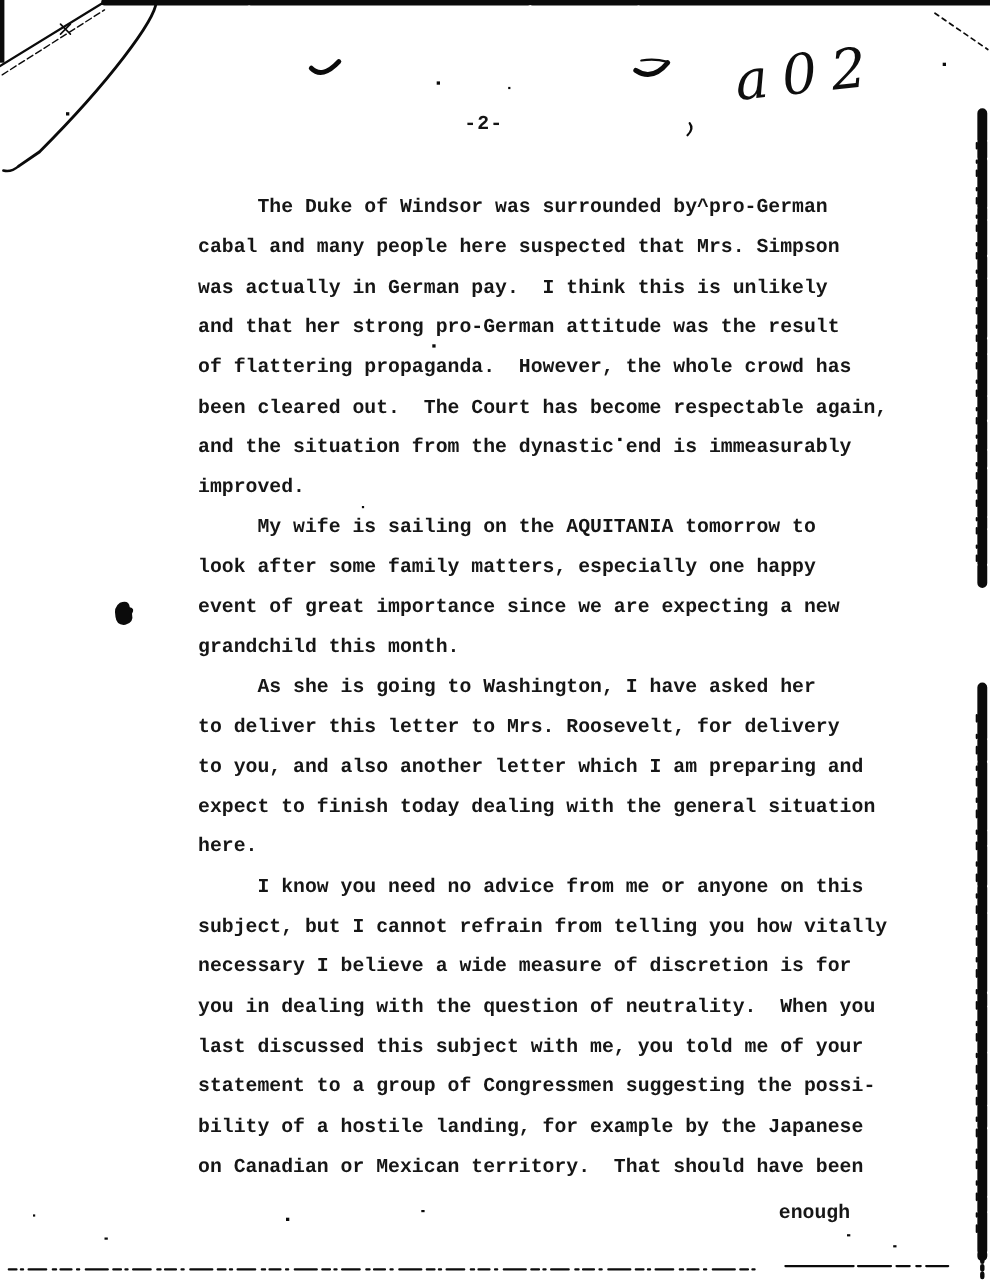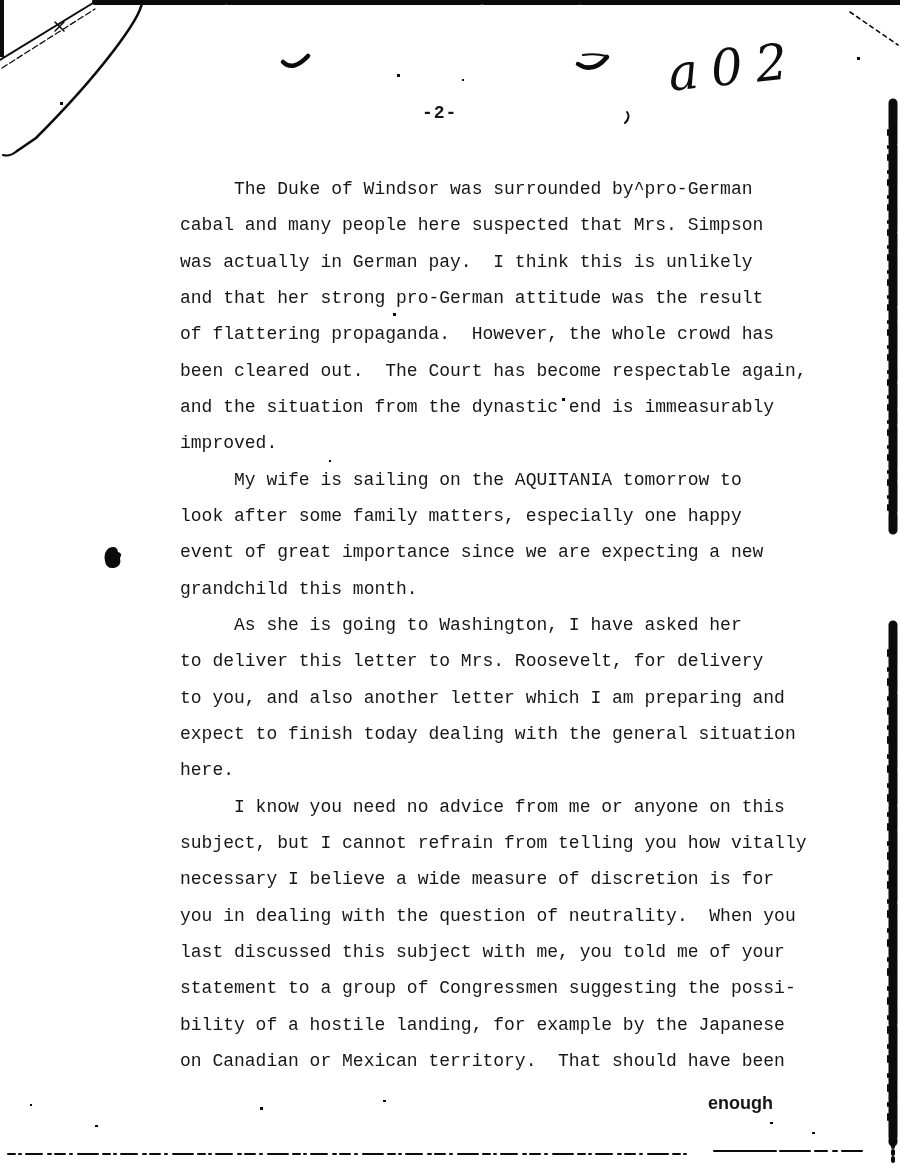--- a/index.html
+++ b/index.html
@@ -41,34 +41,34 @@
     font-size: 18px;
     letter-spacing: 1px;
     color: #141414;
   }
   .letter-body {
     position: absolute;
     left: 180px;
     top: 171px;
     width: 680px;
     font-family: "Liberation Mono", "DejaVu Sans Mono", monospace;
-    font-weight: 400;
+    font-weight: 700;
     font-size: 18px;
     line-height: 36.33px;
     white-space: pre;
     color: #161616;
   }
   .letter-body .line.indent {
     text-indent: 54px;
   }
   .catchword {
     position: absolute;
     left: 708px;
     top: 1093px;
-    font-family: Liberation Sans, sans-serif;
+    font-family: Liberation Mono, monospace;
     font-weight: 700;
     font-size: 18px;
     color: #161616;
   }
 </style>
 </head>
 <body>
 
 <div class="page">
 

